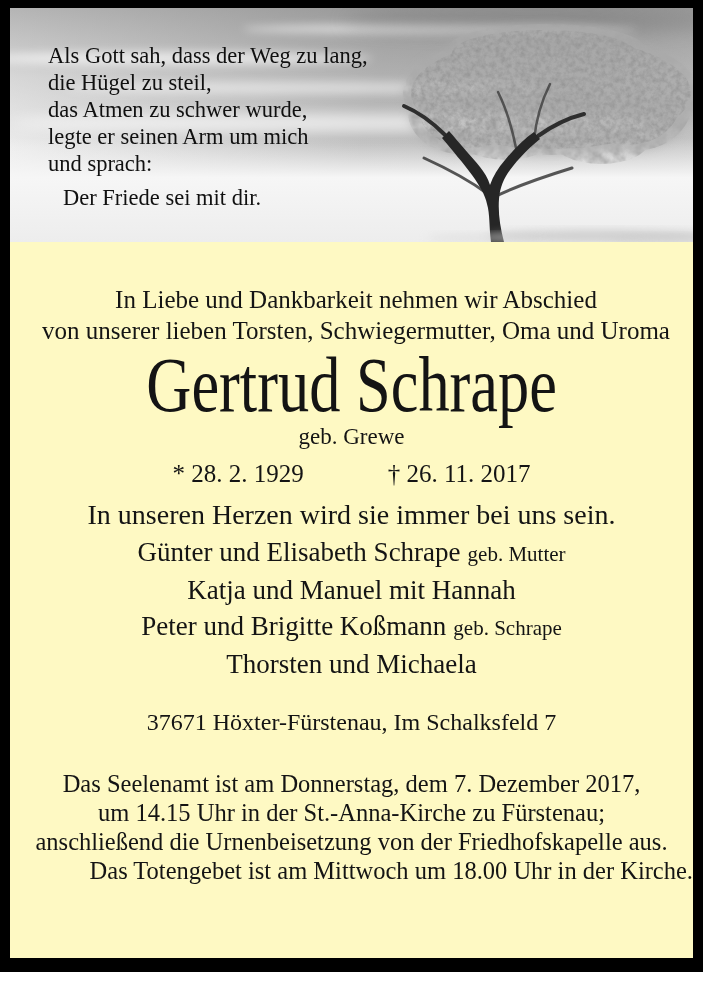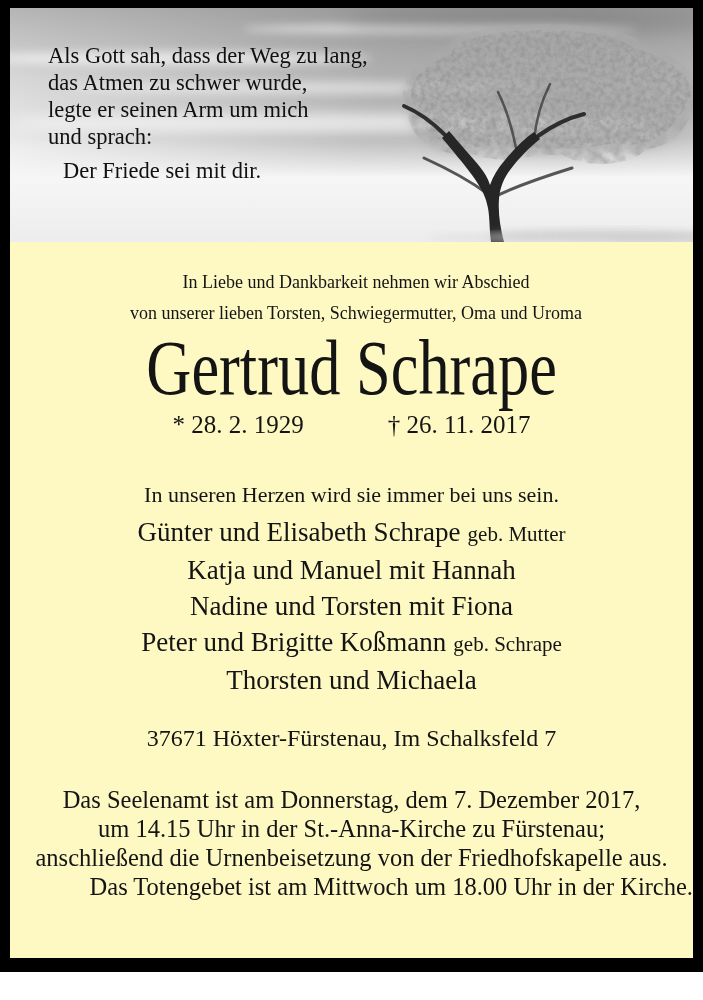--- a/index.html
+++ b/index.html
@@ -35,28 +35,28 @@
   }
   .tree-svg{position:absolute;right:-3px;top:0;width:330px;height:234px;}
   .poem{
     position:absolute;left:38px;top:34px;
     font-size:22.5px;line-height:27px;color:#101010;
   }
   .poem span{display:block;}
   .poem .gap{margin-top:7px;margin-left:15px;}
   
   .content{text-align:center;}
-  .intro{margin-top:25px;font-size:18px;line-height:31px;padding-left:9px;}
+  .intro{margin-top:42px;font-size:25px;line-height:31px;padding-left:9px;}
   .name{
     margin-top:6px;font-size:78px;line-height:66px;
   }
   .name span{display:inline-block;transform:scaleX(0.8);transform-origin:center;white-space:nowrap;}
   .maiden{margin-top:6px;font-size:23px;line-height:26px;}
   .dates{margin-top:9px;font-size:25px;line-height:30px;display:flex;justify-content:center;gap:84px;}
-  .remember{margin-top:41px;font-size:22px;line-height:28px;}
+  .remember{margin-top:12px;font-size:28px;line-height:28px;}
   .mourners{margin-top:5px;}
   .mourner-line{font-size:27px;line-height:36px;}
   .m-suffix{font-size:21px;margin-left:7px;}
   .m-suffix:empty{display:none;}
   .address{margin-top:26px;font-size:24px;line-height:29px;}
   .service{margin-top:32px;font-size:24.5px;line-height:29px;}
   .prayer{font-size:24.5px;line-height:29px;text-align:right;}
 </style>
 </head>
 <body>
@@ -126,53 +126,52 @@
         C127,168 132,160 139,152 C148,141 158,131 168,124 L174,131 C163,140 152,151 144,162
         C138,170 134,179 133,191 C132,205 134,218 138,234 Z"></path>
 
       <ellipse cx="235" cy="228" rx="115" ry="6" fill="#b5b5b5" opacity="0.55" filter="url(#soft)"></ellipse>
       <ellipse cx="310" cy="231" rx="70" ry="4" fill="#c8c8c8" opacity="0.5" filter="url(#soft)"></ellipse>
       <ellipse cx="120" cy="230" rx="60" ry="4" fill="#d4d4d4" opacity="0.5" filter="url(#soft)"></ellipse>
     </svg>
 
     <div class="poem">
       <span>Als Gott sah, dass der Weg zu lang,</span>
+      <span>die Hügel zu steil,</span>
       <span>das Atmen zu schwer wurde,</span>
       <span>legte er seinen Arm um mich</span>
       <span>und sprach:</span>
       <span class="gap">Der Friede sei mit dir.</span>
     </div>
   </div>
 
   <div class="content">
     <div class="intro">
       <div>In Liebe und Dankbarkeit nehmen wir Abschied</div>
       <div>von unserer lieben Torsten, Schwiegermutter, Oma und Uroma</div>
     </div>
 
     <div class="name">
       <span>Gertrud Schrape</span>
     </div>
+    <div class="maiden">geb. Grewe</div>
 
     <div class="dates">
       <span>* 28. 2. 1929</span>
       <span>† 26. 11. 2017</span>
     </div>
 
     <div class="remember">In unseren Herzen wird sie immer bei uns sein.</div>
 
     <div class="mourners">
       <div class="mourner-line">
         <span class="m-main">Günter und Elisabeth Schrape</span><span class="m-suffix">geb. Mutter</span>
       </div>
       <div class="mourner-line">
         <span class="m-main">Katja und Manuel mit Hannah</span>
-      </div>
-      <div class="mourner-line">
-        <span class="m-main">Nadine und Torsten mit Fiona</span>
       </div>
       <div class="mourner-line">
         <span class="m-main">Peter und Brigitte Koßmann</span><span class="m-suffix">geb. Schrape</span>
       </div>
       <div class="mourner-line">
         <span class="m-main">Thorsten und Michaela</span>
       </div>
     </div>
 
     <div class="address">37671 Höxter-Fürstenau, Im Schalksfeld 7</div>

